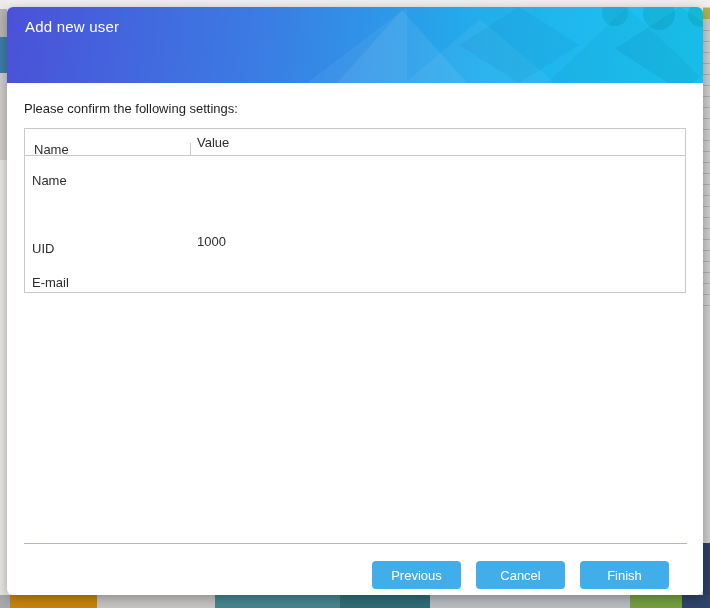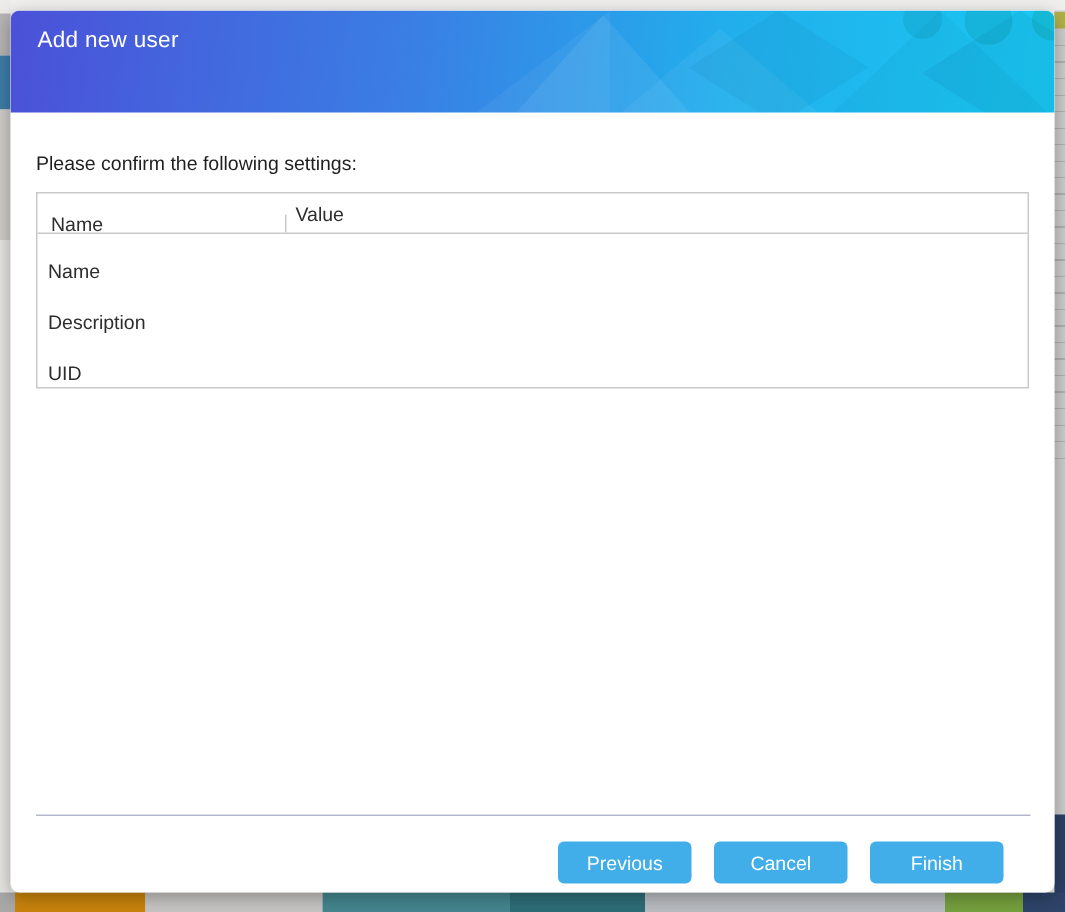--- a/index.html
+++ b/index.html
@@ -42,21 +42,21 @@
 
   
   .dialog {
     position:absolute; left:7px; top:7px; width:696px; height:588px;
     background:#ffffff; border-radius:6px;
     box-shadow:0 3px 12px rgba(0,0,0,0.30);
     overflow:hidden;
   }
 
   .dialog-header {
-    position:relative; height:68px; overflow:hidden;
+    position:relative; height:76px; overflow:hidden;
     background:linear-gradient(96deg, #4b51d8 0%, #3a7ee4 38%, #22aeec 68%, #19c8f1 100%);
     padding-left:36px;
   }
   .header-pattern { position:absolute; inset:0; }
   .hp { position:absolute; top:0; height:76px; }
   .hp1 { left:300px; width:100px; background:rgba(255,255,255,0.05); clip-path:polygon(100% 0, 100% 100%, 0 100%); }
   .hp2 { left:330px; width:130px; background:rgba(255,255,255,0.07); clip-path:polygon(50% 4%, 0 100%, 100% 100%); }
   .hp3 { left:398px; width:150px; background:rgba(255,255,255,0.05); clip-path:polygon(50% 16%, 0 100%, 100% 100%); }
   .hp4 { left:452px; width:120px; background:rgba(0,60,100,0.06);   clip-path:polygon(50% 0, 100% 50%, 50% 100%, 0 50%); }
   .hp5 { left:540px; width:160px; background:rgba(0,70,110,0.05);   clip-path:polygon(50% 0, 100% 100%, 0 100%); }
@@ -157,25 +157,29 @@
       <div class="settings-table">
         <div class="t-header">
           <div class="t-cell col-name">Name</div>
           <div class="t-cell col-value">Value</div>
         </div>
 
         <div class="t-row">
           <div class="t-cell col-name">Name</div>
         </div>
         <div class="t-row">
-          <div class="t-cell col-name">Description</div>
           <div class="t-cell col-value"></div>
         </div>
         <div class="t-row">
           <div class="t-cell col-name">UID</div>
+          <div class="t-cell col-value">1000</div>
+        </div>
+        <div class="t-row">
+          <div class="t-cell col-name">E-mail</div>
+          <div class="t-cell col-value"></div>
         </div>
       </div>
     </div>
 
     <div class="dialog-footer">
       <div class="footer-separator"></div>
       <div class="footer-buttons">
         <button class="btn">Previous</button>
         <button class="btn">Cancel</button>
         <button class="btn">Finish</button>

